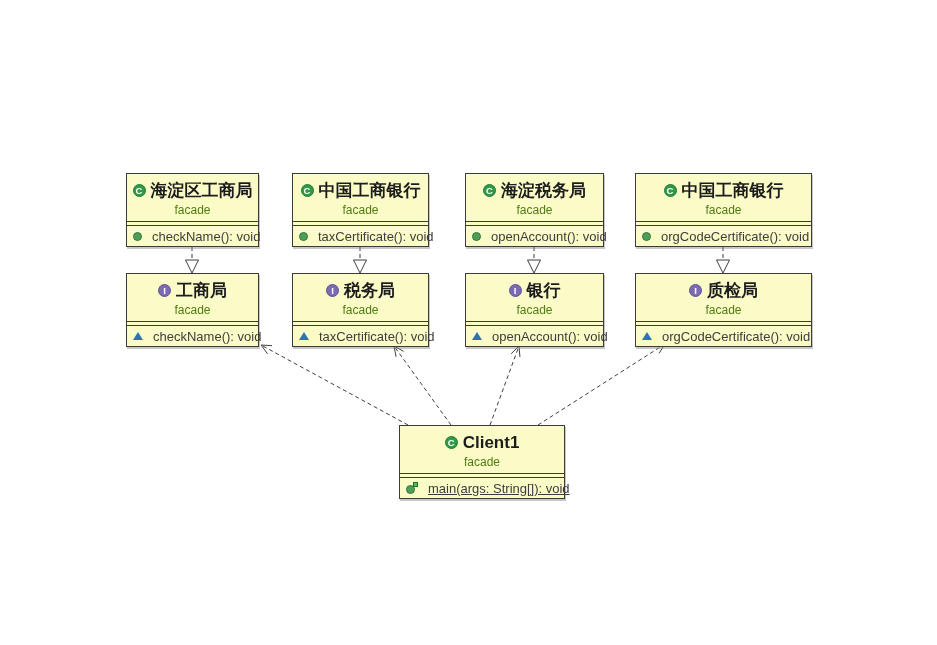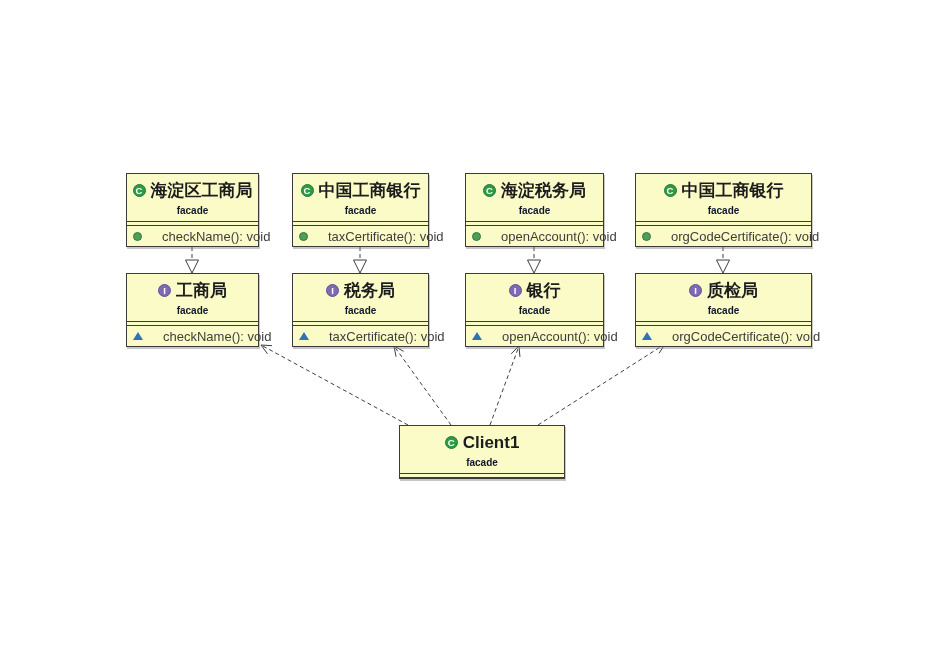--- a/index.html
+++ b/index.html
@@ -11,31 +11,31 @@
   #edge-layer{position:absolute;left:0;top:0;z-index:0;}
   .node{
     position:absolute;z-index:1;box-sizing:border-box;
     background:#fbfbc8;border:1px solid #3b3b3b;
     box-shadow:1px 2px 0 rgba(130,130,130,.45);
     display:flex;flex-direction:column;
   }
   .hdr{display:flex;flex-direction:column;align-items:center;padding-top:5px;}
   .title{display:flex;align-items:center;gap:5px;height:23px;}
   .nm{font-size:17px;font-weight:bold;color:#1c1c1c;white-space:nowrap;}
-  .pkg{font-size:10px;color:#0f172a;height:19px;line-height:17px;font-weight:bold;}
+  .pkg{font-size:12px;color:#4d7c0f;height:19px;line-height:17px;}
   .cicon{
     width:13px;height:13px;border-radius:50%;flex:0 0 13px;
     display:inline-flex;align-items:center;justify-content:center;
     color:#fff;font-size:9.5px;font-weight:bold;line-height:13px;
   }
   .cicon.class{background:#2f9b45;border:1px solid #247a35;box-sizing:border-box;}
   .cicon.iface{background:#7e6ab2;border:1px solid #63519b;box-sizing:border-box;}
   .sep{height:3px;border-top:1px solid #3b3b3b;border-bottom:1px solid #3b3b3b;}
   .methods{padding:0;}
-  .method{display:flex;align-items:center;height:20px;padding-left:6px;gap:20px;}
+  .method{display:flex;align-items:center;height:20px;padding-left:6px;gap:10px;}
   .mtext{font-size:13px;color:#3d3d3d;white-space:nowrap;}
   .mtext.underline{text-decoration:underline;}
   .micon{display:inline-block;flex:0 0 auto;}
   .micon.pub{width:9px;height:9px;border-radius:50%;background:#4f9e58;border:1px solid #2f7a3b;box-sizing:border-box;}
   .micon.abs{width:0;height:0;border-left:5px solid transparent;border-right:5px solid transparent;border-bottom:8px solid #2d74b5;}
   .micon.stat{width:12px;height:12px;position:relative;}
   .micon.stat .dot{position:absolute;left:0;bottom:0;width:9px;height:9px;border-radius:50%;background:#4f9e58;border:1px solid #2f7a3b;box-sizing:border-box;}
   .micon.stat .sq{position:absolute;right:0;top:0;width:5px;height:5px;background:#45c74f;border:1px solid #1d6b26;box-sizing:border-box;}
 </style>
 </head>
@@ -218,13 +218,22 @@
 
 <div class="node" style="left:399px;top:425px;width:166px;">
   <div class="hdr">
     <div class="title">
       <span class="cicon class">C</span>
       <span class="nm">Client1</span>
     </div>
     <div class="pkg">facade</div>
   </div>
   <div class="sep"></div>
+  <div class="methods">
+    <div class="method">
+      <span class="micon stat">
+          <span class="dot"></span>
+          <span class="sq"></span>
+        </span>
+      <span class="mtext underline">main(args: String[]): void</span>
+    </div>
+  </div>
 </div>
 
 </body></html>

